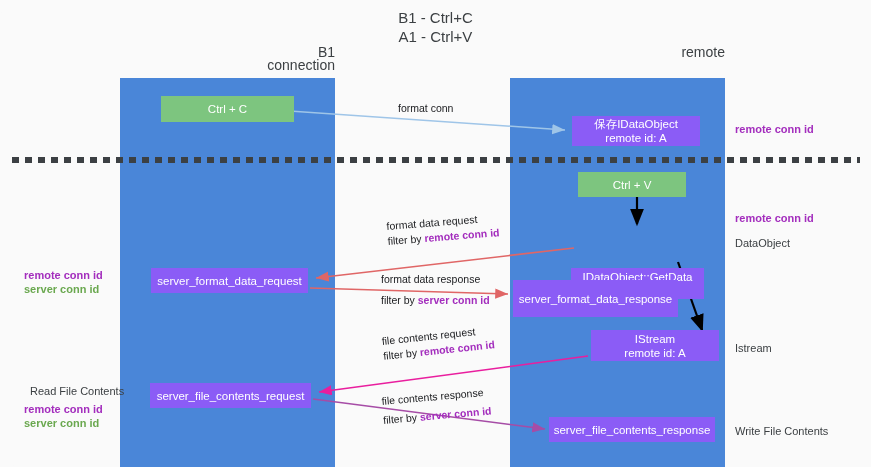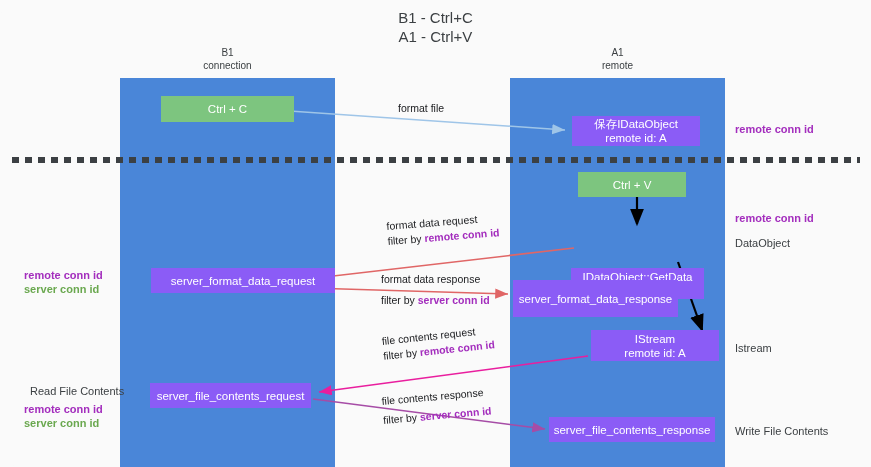--- a/index.html
+++ b/index.html
@@ -18,22 +18,22 @@
   }
   .lane {
     position: absolute;
     background: #4a86d8;
   }
   .lane-b1 { left: 120px; top: 78px; width: 215px; height: 389px; }
   .lane-a1 { left: 510px; top: 78px; width: 215px; height: 389px; }
 
   .col-head {
     position: absolute;
-    text-align: center;
-    font-size: 10px;
+    text-align: right;
+    font-size: 14px;
     color: #3c4043;
     line-height: 13px;
   }
   .col-head-b1 { left: 120px; top: 46px; width: 215px; }
   .col-head-a1 { left: 510px; top: 46px; width: 215px; }
 
   .page-title {
     position: absolute;
     left: 0; top: 8px; width: 871px;
     text-align: center;
@@ -105,21 +105,20 @@
   </div>
 
   <div class="lane lane-b1"></div>
   <div class="lane lane-a1"></div>
 
   <div class="col-head col-head-b1">
     <div>B1</div>
     <div>connection</div>
   </div>
   <div class="col-head col-head-a1">
-    <div>A1</div>
     <div>remote</div>
   </div>
 
   <svg class="arrows">
     <defs>
       <marker id="ah-blue" markerWidth="9" markerHeight="9" refX="8" refY="3.2" orient="auto">
         <path d="M0,0 L8,3.2 L0,6.4 z" fill="#9fc5e8"></path>
       </marker>
       <marker id="ah-red" markerWidth="9" markerHeight="9" refX="8" refY="3.2" orient="auto">
         <path d="M0,0 L8,3.2 L0,6.4 z" fill="#e06666"></path>
@@ -161,21 +160,21 @@
 
   <div class="node green" style="left:578px; top:172px; width:108px; height:25px;">
     <span>Ctrl + V</span>
   </div>
 
   <div class="node orange" style="left:571px; top:224px; width:133px; height:31px;margin-top:44px;">
     <span>IDataObject::GetData</span>
     <span>remote id: A</span>
   </div>
 
-  <div class="node orange" style="left:151px; top:268px; width:184px; height:25px;">
+  <div class="node orange" style="left:151px; top:268px; width:157px; height:25px;">
     <span>server_format_data_request</span>
   </div>
 
   <div class="node orange" style="left:513px; top:280px; width:165px; height:37px;">
     <span>server_format_data_response</span>
   </div>
 
   <div class="node orange" style="left:591px; top:330px; width:128px; height:31px;">
     <span>IStream</span>
     <span>remote id: A</span>
@@ -185,21 +184,21 @@
     <span>server_file_contents_response</span>
   </div>
 
   <div class="node orange" style="left:150px; top:383px; width:161px; height:25px;">
     <span>server_file_contents_request</span>
   </div>
 
   <div class="dashed-line"></div>
 
   <div class="edge-label" style="left:398px; top:101px;">
-    <span>format file</span>
+    <span>format conn</span>
   </div>
 
   <div class="edge-label" style="left:386px; top:219px; transform:rotate(-4.5deg); transform-origin: left top;">
     <div>format data request</div>
     <div><span>filter by </span><span class="purple">remote conn id</span></div>
   </div>
 
   <div class="edge-label" style="left:381px; top:272px;">
     <div>format data response</div>
     <div style="margin-top:6px;"><span>filter by </span><span class="purple">server conn id</span></div>

